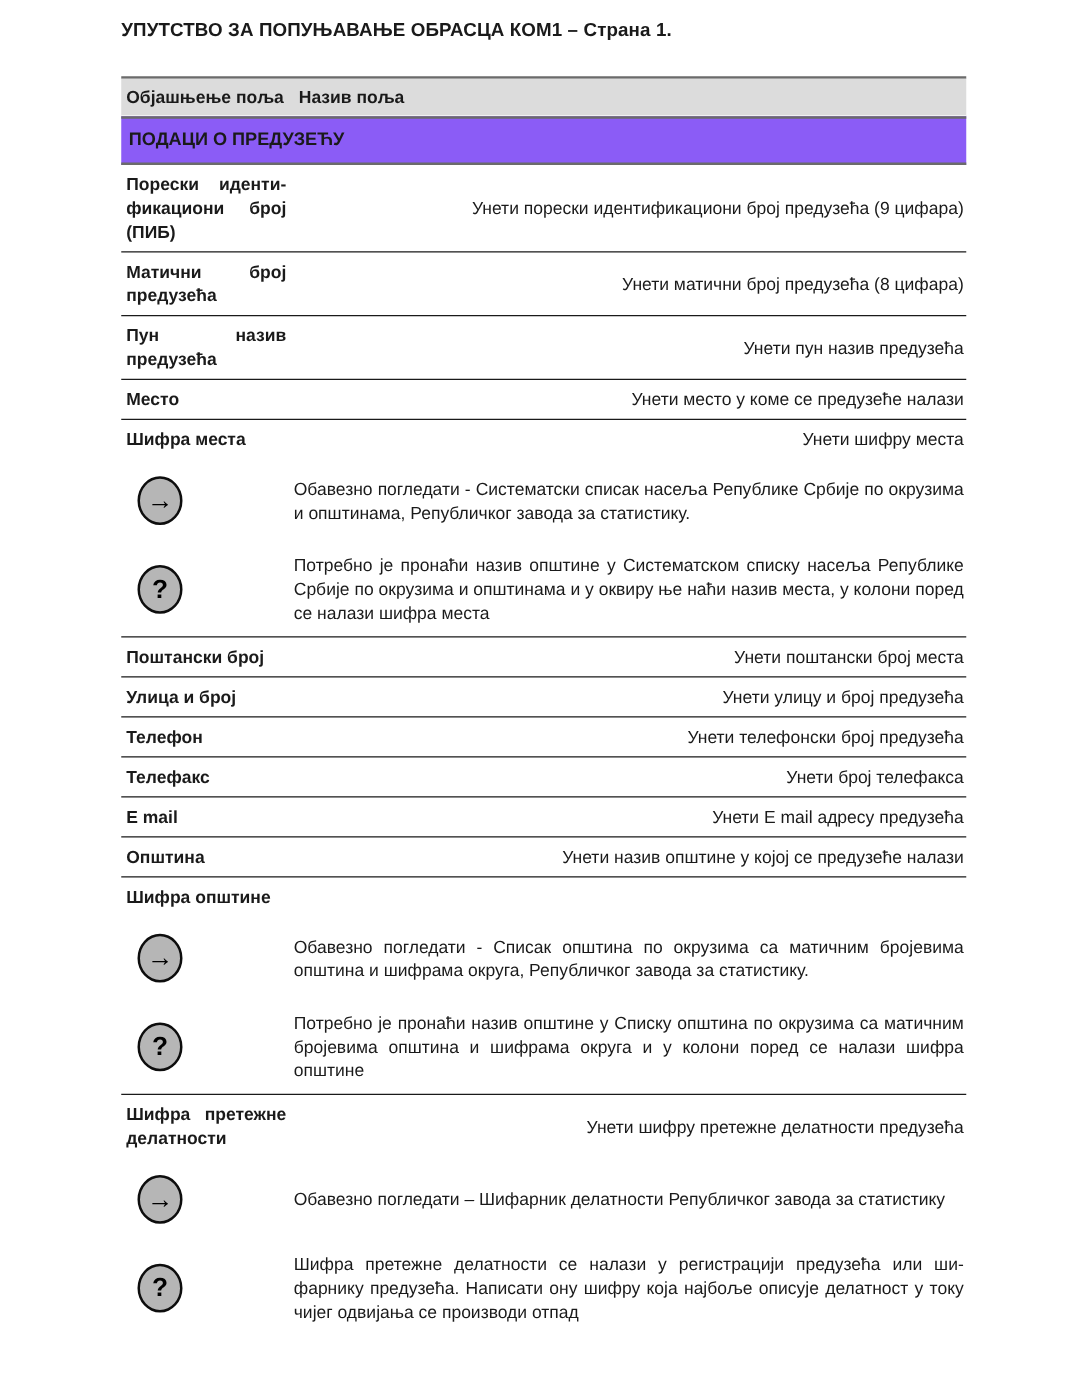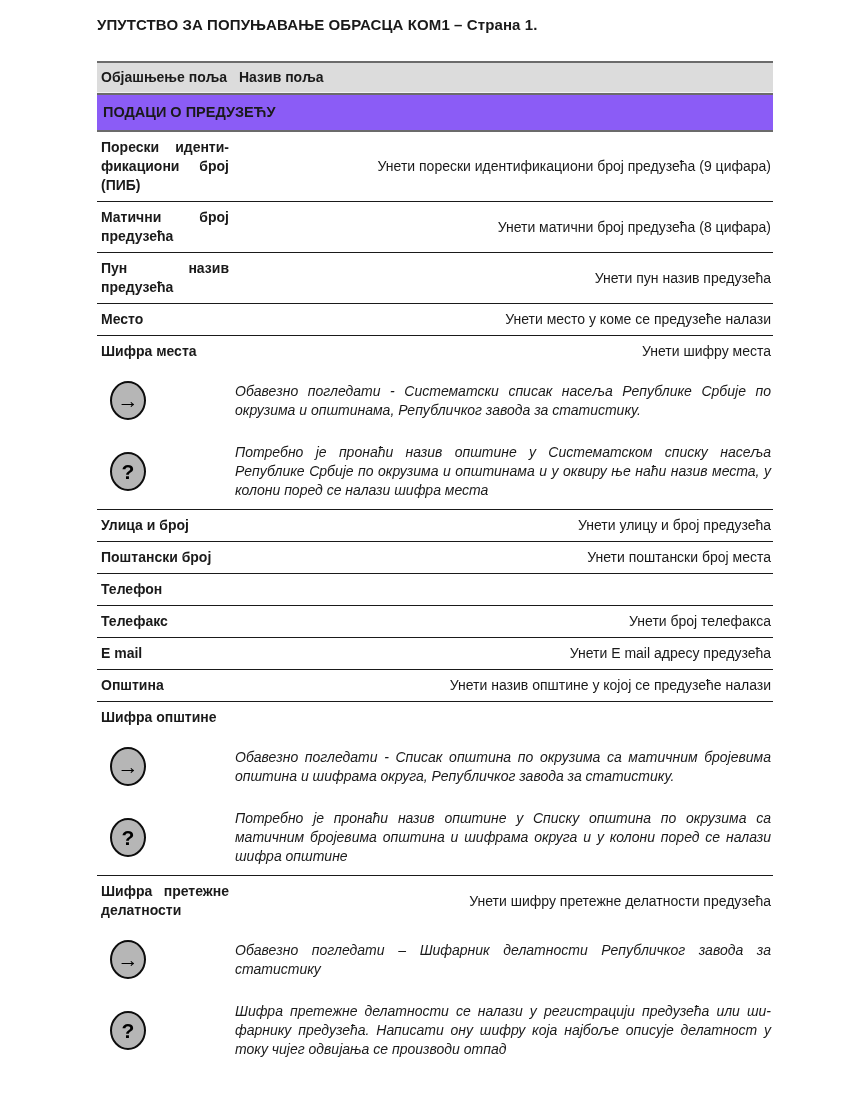--- a/index.html
+++ b/index.html
@@ -77,21 +77,20 @@
     border-radius: 50%;
     background: #b6b6b6;
     font-weight: bold;
     font-size: 21px;
     color: #000000;
     line-height: 1;
   }
   .note-text {
     text-align: justify;
     padding-right: 2px;
-    font-style: italic;
   }
   .table-bottom {
     height: 36px;
     border-bottom: 2px solid #808080;
   }
 </style>
 </head>
 <body>
 
 <div class="page">
@@ -150,35 +149,36 @@
         <div class="row note-row">
           <div class="icon-cell">
             <span class="round-icon">?</span>
           </div>
           <div class="note-text">Потребно је пронаћи назив општине у Систематском списку насеља Републике Србије по окрузима и општинама и у оквиру ње наћи назив места, у колони поред се налази шифра места</div>
         </div>
       </div>
 
       <div class="rowgroup">
         <div class="row main-row">
+          <div class="cell-label">Поштански број</div>
+          <div class="cell-expl">Унети поштански број места</div>
+        </div>
+      </div>
+
+      <div class="rowgroup">
+        <div class="row main-row">
           <div class="cell-label">Улица и број</div>
           <div class="cell-expl">Унети улицу и број предузећа</div>
         </div>
       </div>
 
       <div class="rowgroup">
         <div class="row main-row">
-          <div class="cell-label">Поштански број</div>
-          <div class="cell-expl">Унети поштански број места</div>
-        </div>
-      </div>
-
-      <div class="rowgroup">
-        <div class="row main-row">
           <div class="cell-label">Телефон</div>
+          <div class="cell-expl">Унети телефонски број предузећа</div>
         </div>
       </div>
 
       <div class="rowgroup">
         <div class="row main-row">
           <div class="cell-label">Телефакс</div>
           <div class="cell-expl">Унети број телефакса</div>
         </div>
       </div>
 

